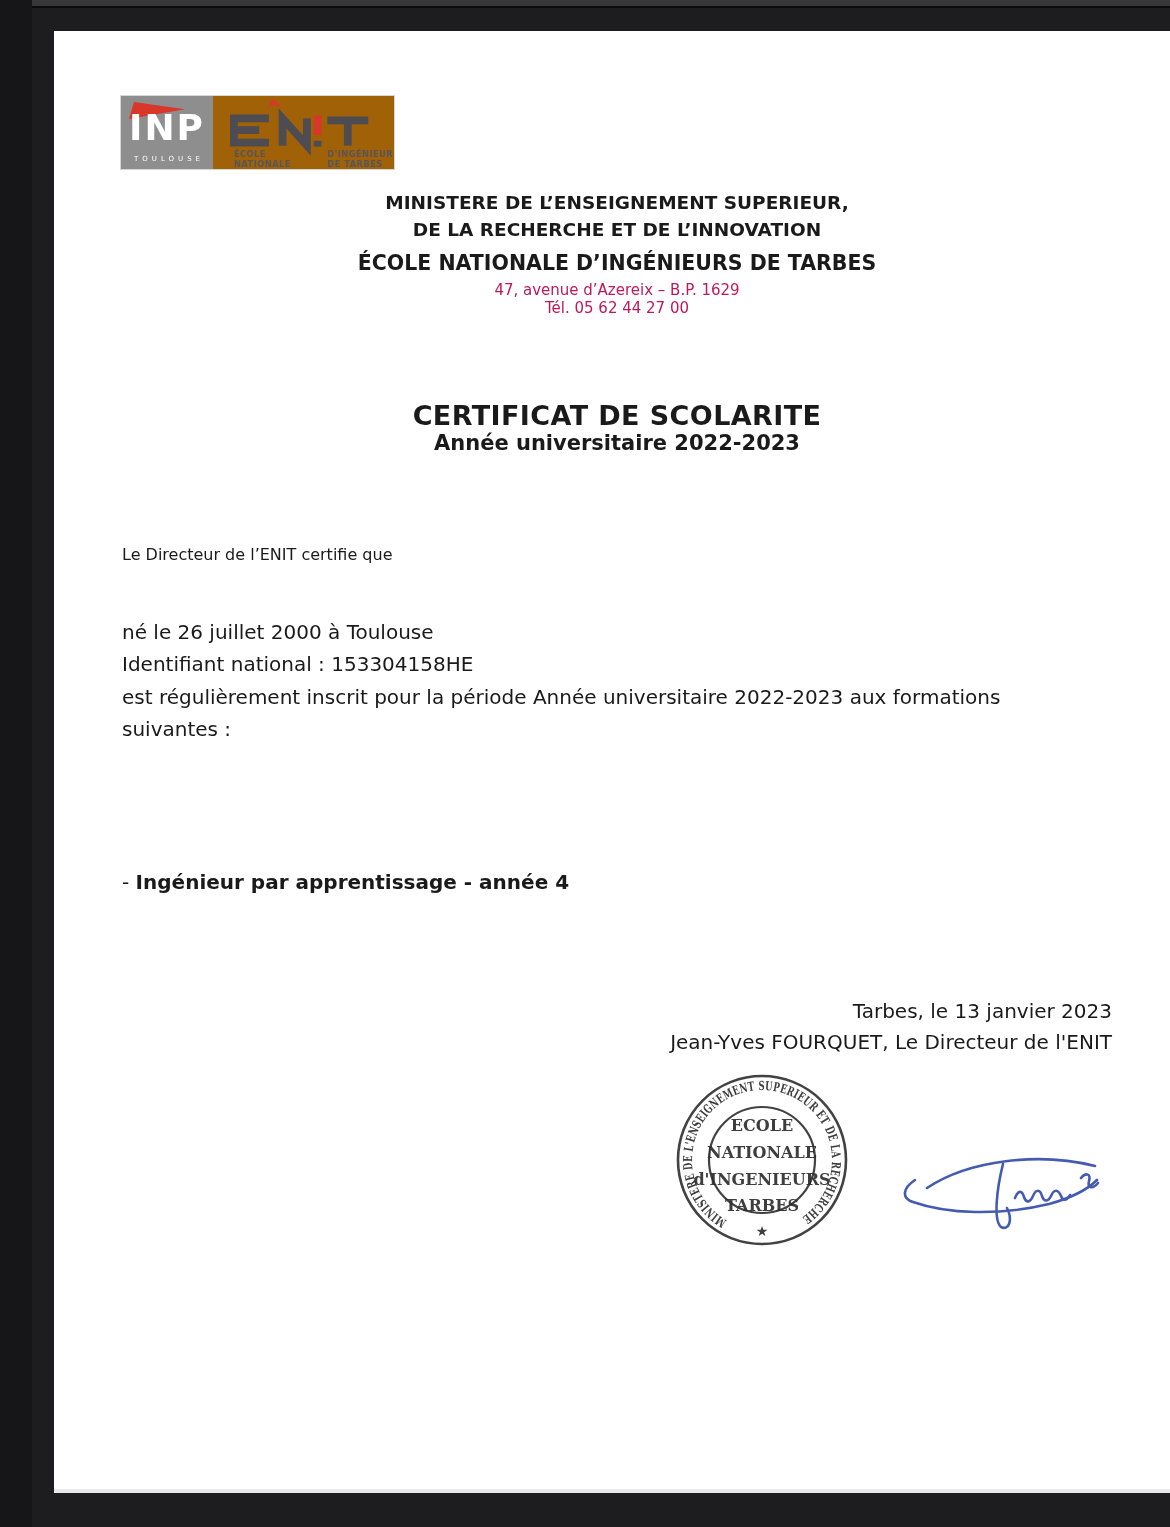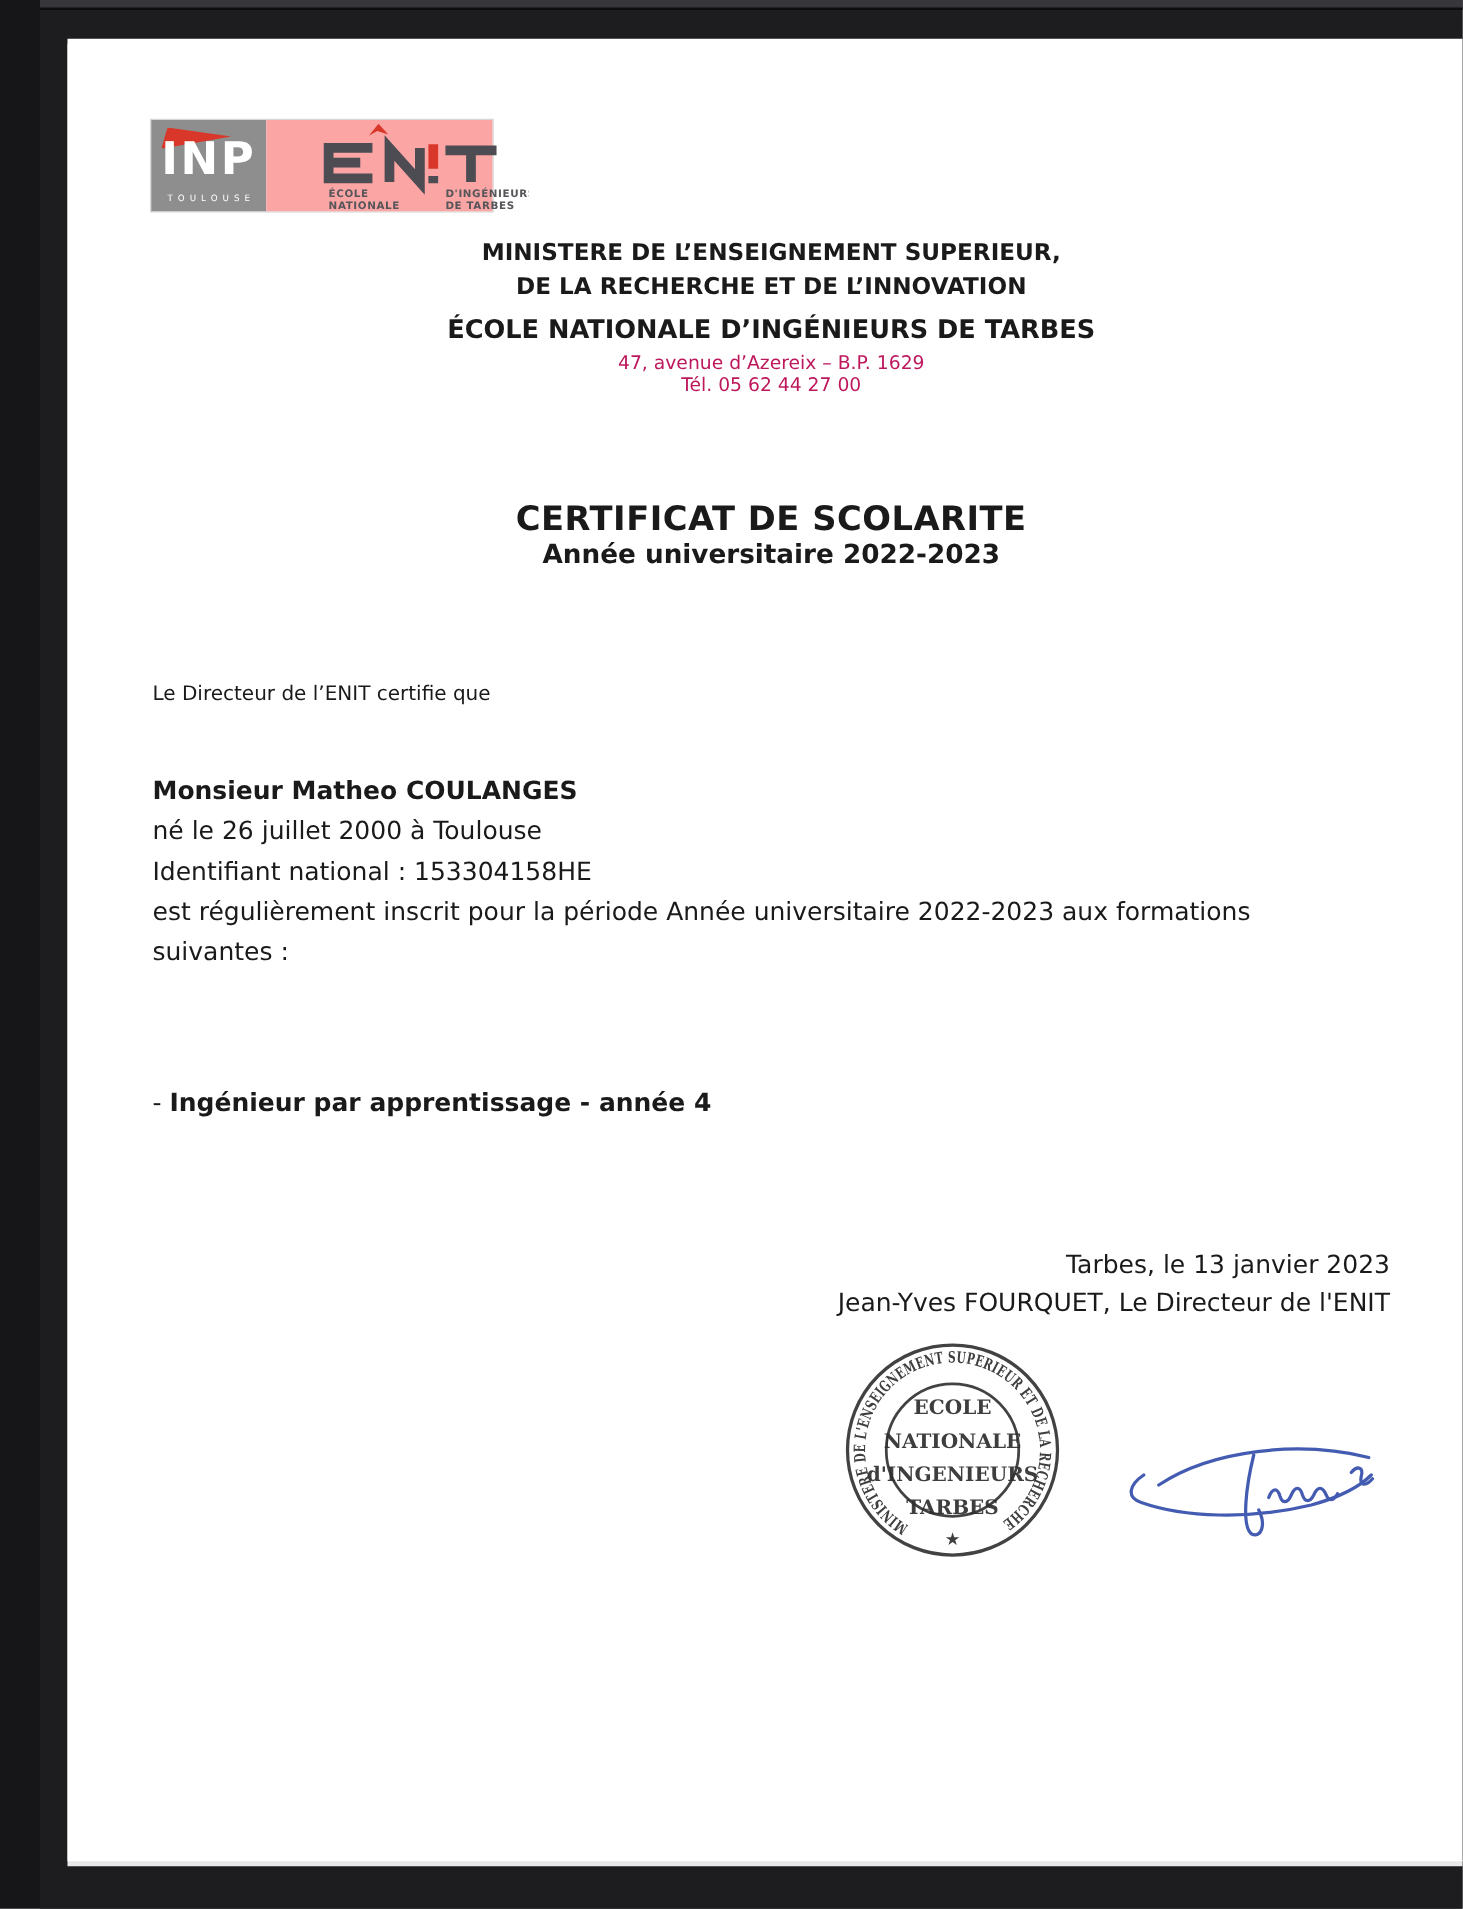--- a/index.html
+++ b/index.html
@@ -22,21 +22,21 @@
 
   
   .logos { position:absolute; left:66px; top:64px; height:75px; display:flex; border:1px solid #d6d6d6; }
   .inp-box { position:relative; width:92px; height:73px; background:#8e8e8e; }
   .inp-red { position:absolute; left:8px; top:6px; width:56px; height:17px; background:#d8372a;
              clip-path:polygon(0 100%, 9% 0, 100% 42%); }
   .inp-word { position:absolute; top:14px; left:0; width:100%; text-align:center;
               color:#fff; font-size:36px; font-weight:bold; letter-spacing:2px; line-height:1; }
   .inp-city { position:absolute; bottom:6px; left:0; width:100%; text-align:center;
               color:#fff; font-size:7px; font-weight:normal; letter-spacing:4px; text-indent:4px; }
-  .enit-box { position:relative; width:181px; height:73px; background:#fca5a5;padding-left:29px; }
+  .enit-box { position:relative; width:181px; height:73px; background:#a16207; }
 
   
   .ministry { top:158px; font-weight:bold; font-size:18.5px; line-height:27px; }
   .school   { top:220px; font-weight:bold; font-size:20.5px; }
   .address  { top:250px; font-size:15px; line-height:18px; color:#be185d; }
 
   
   .title-main { top:369px; font-weight:bold; font-size:27px; letter-spacing:.4px; }
   .title-sub  { top:400px; font-weight:bold; font-size:21px; }
 
@@ -98,21 +98,20 @@
       <div>47, avenue d’Azereix – B.P. 1629</div>
       <div>Tél. 05 62 44 27 00</div>
     </div>
 
     <div class="center-line title-main">CERTIFICAT DE SCOLARITE</div>
     <div class="center-line title-sub">Année universitaire 2022-2023</div>
 
     <div class="abs intro">Le Directeur de l’ENIT certifie que</div>
 
     <div class="abs info">
-      <div class="name">Monsieur Matheo COULANGES</div>
       <div>né le 26 juillet 2000 à Toulouse</div>
       <div>Identifiant national : 153304158HE</div>
       <div>est régulièrement inscrit pour la période Année universitaire 2022-2023 aux formations</div>
       <div>suivantes :</div>
     </div>
 
     <div class="abs program">
       <span>- </span><span class="prog-bold">Ingénieur par apprentissage - année 4</span>
     </div>
 

